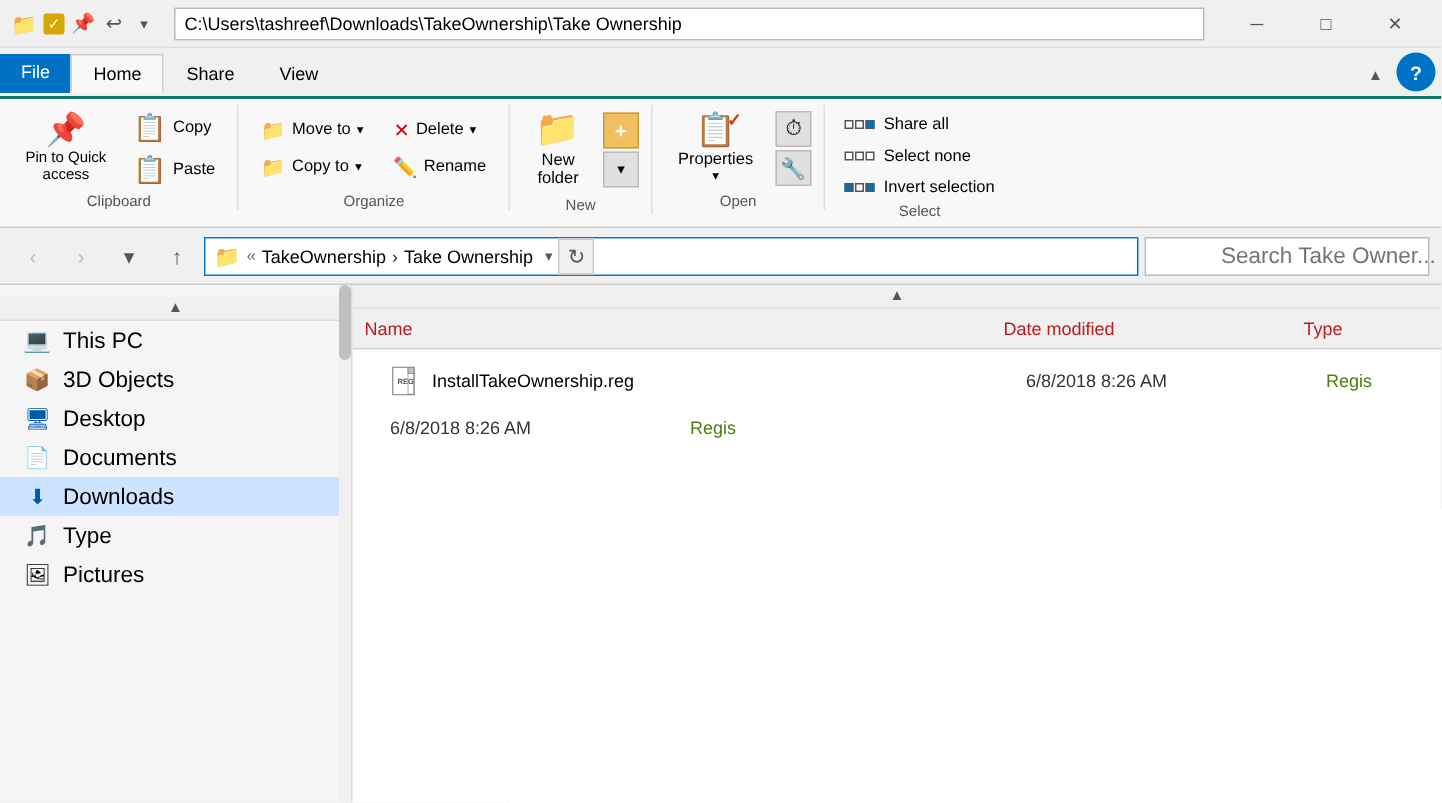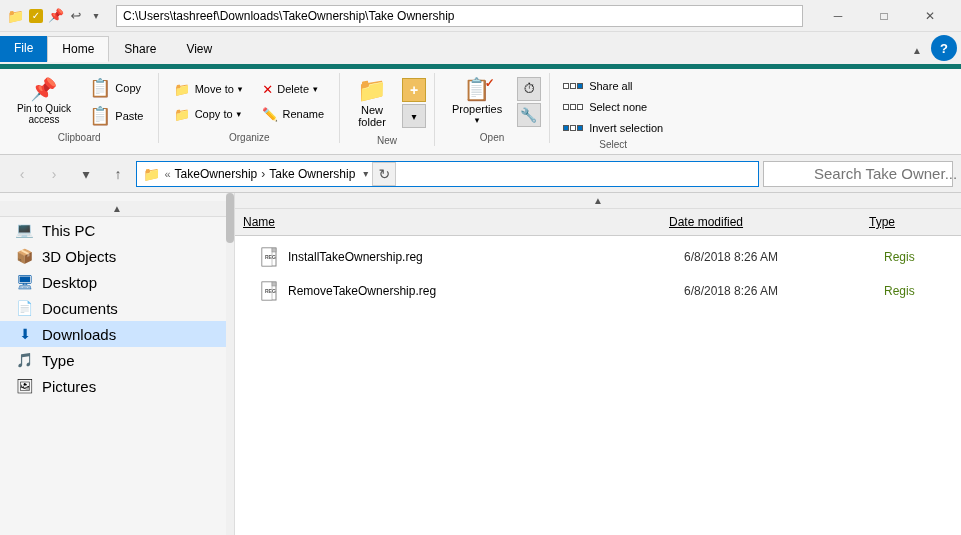--- a/index.html
+++ b/index.html
@@ -177,26 +177,25 @@
     .file-area { flex: 1; display: flex; flex-direction: column; overflow: hidden; }
     .file-header {
       display: flex;
       background: #f0f0f0;
       border-bottom: 1px solid #ccc;
       padding: 4px 0;
     }
     .file-col-header {
       padding: 2px 8px;
       font-size: 12px;
-      color: #000000;
+      color: #b91c1c;
       cursor: pointer;
       display: flex;
       align-items: center;
       gap: 4px;
-      text-decoration: underline;
     }
     .col-name { flex: 1; min-width: 300px; }
     .col-date { width: 200px; }
     .col-type { width: 100px; }
 
     .file-list { flex: 1; overflow-y: auto; padding: 4px 0; background: white; }
     .file-row {
       display: flex;
       align-items: center;
       padding: 4px 0;
@@ -220,21 +219,21 @@
       font-size: 10px;
       color: #555;
       border-bottom: 1px solid #ddd;
     }
 
     
     .ribbon-tabs-row {
       display: flex;
       align-items: center;
       background: #f0f0f0;
-      border-bottom: 5px solid #0f766e;
+      border-bottom: 2px solid #0f766e;
     }
     .ribbon-tab-area { display: flex; flex: 1; }
     .ribbon-right { display: flex; align-items: center; }
   </style>
 </head>
 <body>
 
 <div class="title-bar">
   <div class="title-bar-icons">
     <div class="title-icon">
@@ -504,30 +503,19 @@
               <rect x="11" y="1" width="4" height="4" fill="#c0c0c0" stroke="#888" stroke-width="0.5"></rect>
             </svg>
           </div>
           <span>InstallTakeOwnership.reg</span>
         </div>
         <div class="file-cell date">6/8/2018 8:26 AM</div>
         <div class="file-cell type">Regis</div>
       </div>
 
       <div class="file-row">
-        <div class="file-cell name">
-          <div class="file-icon">
-            <svg width="18" height="20" viewBox="0 0 18 20">
-              <rect x="1" y="1" width="14" height="18" fill="white" stroke="#888" stroke-width="1"></rect>
-              <rect x="1" y="1" width="10" height="18" fill="white" stroke="#888" stroke-width="0.5"></rect>
-              <text x="4" y="12" font-size="5" fill="#555" font-weight="bold">REG</text>
-              <rect x="11" y="1" width="4" height="4" fill="#c0c0c0" stroke="#888" stroke-width="0.5"></rect>
-            </svg>
-          </div>
-          <span>RemoveTakeOwnership.reg</span>
-        </div>
         <div class="file-cell date">6/8/2018 8:26 AM</div>
         <div class="file-cell type">Regis</div>
       </div>
     </div>
   </div>
 
 </div>
 
 </body></html>

